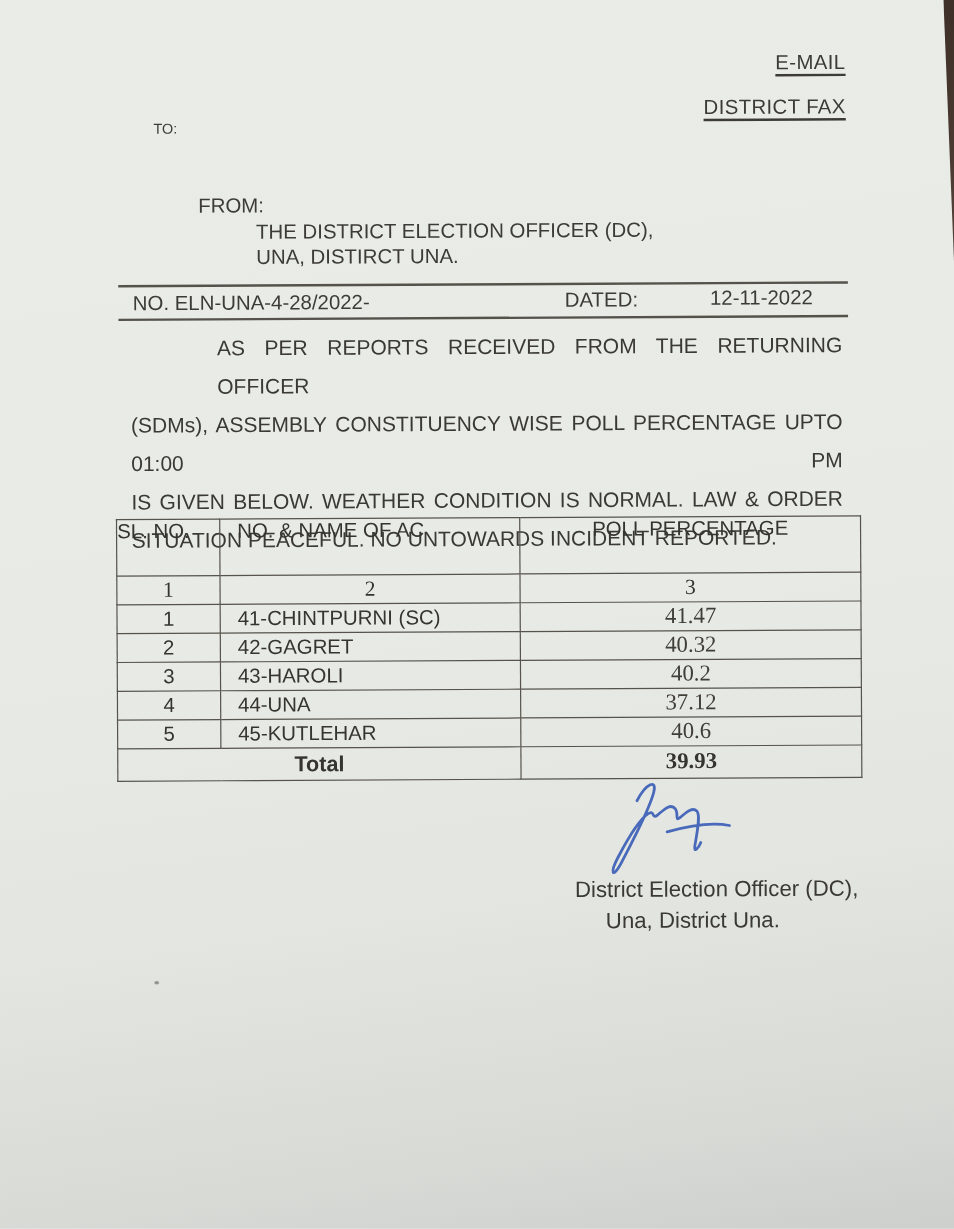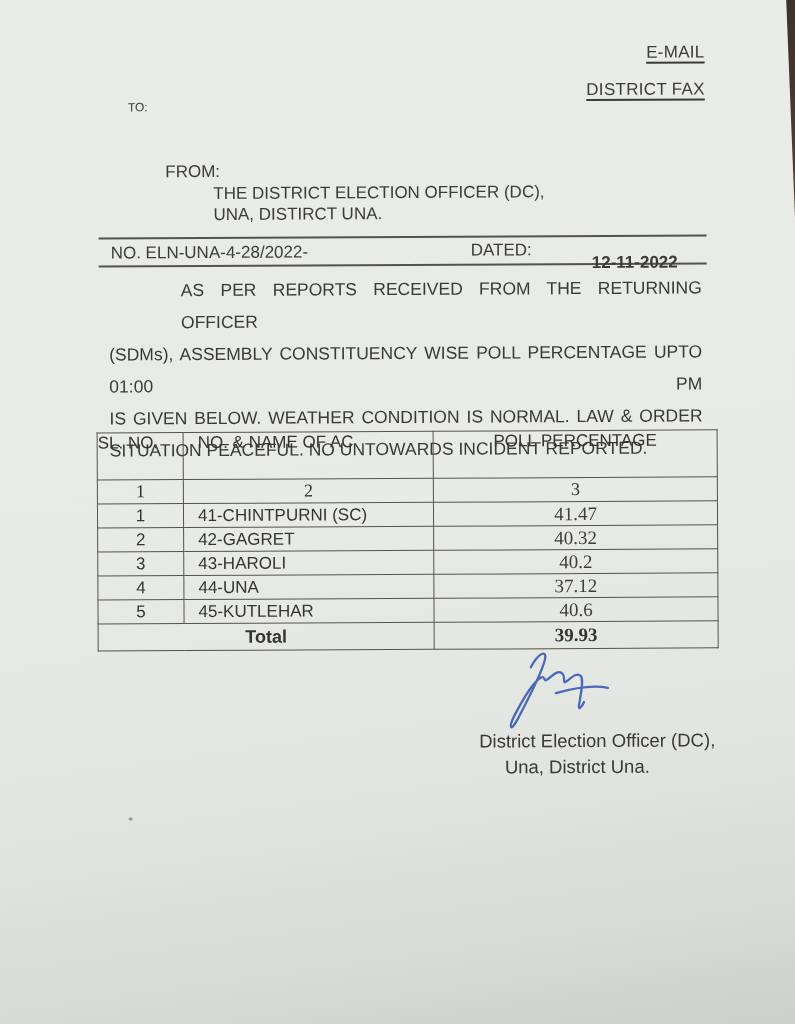--- a/index.html
+++ b/index.html
@@ -28,21 +28,21 @@
   .from-lines{position:absolute;left:215px;top:183px;font-size:17px;line-height:20.5px;}
 
   
   .ref-bar{
     position:absolute;left:100px;top:236px;width:608px;height:26px;
     border-top:2px solid #54524b;border-bottom:2px solid #54524b;
     font-size:17px;
   }
   .ref-no{position:absolute;left:12px;top:4px;}
   .ref-dated{position:absolute;left:342px;top:3px;margin-left:30px;}
-  .ref-date{position:absolute;left:493px;top:16px;font-weight:bold;}
+  .ref-date{position:absolute;left:493px;top:2px;}
 
   
   .body-par{position:absolute;left:110px;top:273px;width:593px;font-size:17.5px;line-height:32px;color:#3a3935;}
   .body-par .jline{text-align:justify;text-align-last:justify;white-space:normal;}
   .body-par .line1{padding-left:72px;box-sizing:border-box;}
   .body-par .lastline{text-align:left;}
 
   
   table.poll{
     position:absolute;left:97px;top:431px;width:603px;

